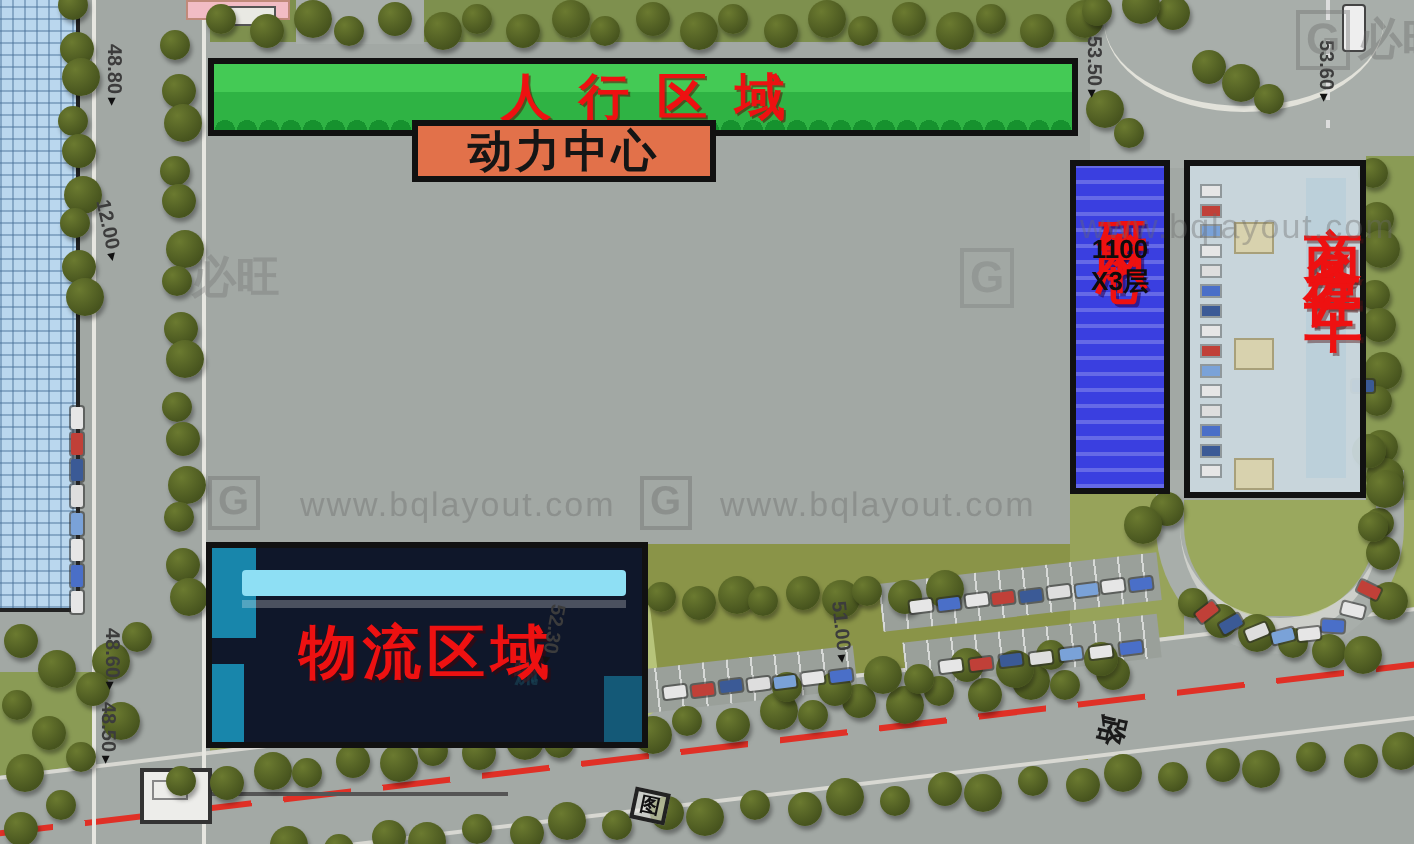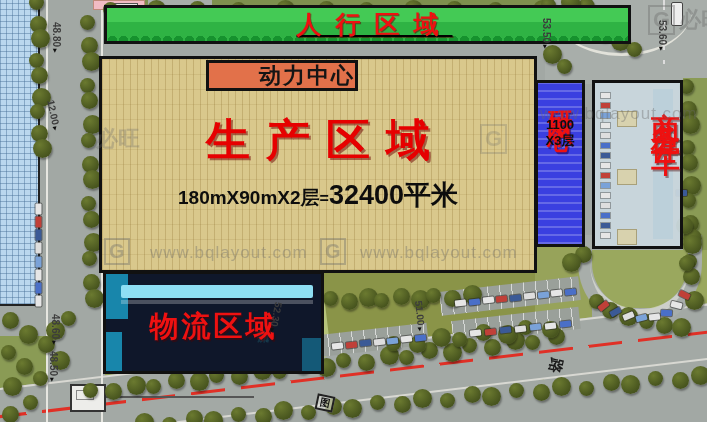--- a/index.html
+++ b/index.html
@@ -43,30 +43,30 @@
   .car{position:absolute;width:11px;height:6px;z-index:3;border-radius:1px;
     box-shadow:0 0 0 1px rgba(40,40,40,.55);}
   .bus{left:671px;top:2px;width:12px;height:24px;background:#eee;border:1px solid #444;z-index:3;border-radius:2px;}
 
   .guard-house{left:70px;top:384px;width:36px;height:28px;background:#ededea;border:2px solid #333;z-index:3;}
   .guard-house::after{content:"";position:absolute;left:4px;top:4px;right:10px;bottom:10px;border:1px solid #888;}
   .barrier{left:106px;top:396px;width:148px;height:2px;background:#555;z-index:3;}
 
   
   .zone{position:absolute;border:3px solid #111;z-index:5;}
-  .zone-pedestrian{left:104px;top:5px;width:527px;height:39px;background:#2fb344;
+  .zone-pedestrian{left:104px;top:29px;width:435px;height:39px;background:#2fb344;
     background-image:linear-gradient(180deg,#44ca55 0 42%,rgba(0,0,0,0) 42%),
       radial-gradient(circle at 50% 100%,#16922e 0 5px,rgba(0,0,0,0) 5px);
     background-size:100% 100%,11px 15px;background-repeat:no-repeat,repeat-x;
-    background-position:0 0,0 bottom;display:flex;align-items:center;justify-content:center;text-decoration:underline;}
+    background-position:0 0,0 bottom;display:flex;align-items:center;justify-content:center;}
   .zone-production{left:99px;top:56px;width:438px;height:217px;background:#d9c88c;
     background-image:repeating-linear-gradient(90deg,rgba(140,110,45,.28) 0 1px,rgba(0,0,0,0) 1px 7px),
                      repeating-linear-gradient(0deg,rgba(140,110,45,.14) 0 1px,rgba(0,0,0,0) 1px 15px);}
   .zone-power{left:206px;top:60px;width:152px;height:31px;background:#e2714a;
-    display:flex;align-items:center;justify-content:flex-end;}
+    display:flex;align-items:center;justify-content:center;}
   .zone-rnd{left:535px;top:80px;width:50px;height:167px;background:#3a3fe0;
     background-image:repeating-linear-gradient(0deg,rgba(255,255,255,.22) 0 2px,rgba(0,0,0,0) 2px 8px);
     display:flex;flex-direction:column;align-items:center;justify-content:flex-start;padding-top:8px;}
   .zone-biz{left:592px;top:80px;width:91px;height:169px;background:rgba(202,216,222,.94);}
   .zone-logistics{left:103px;top:271px;width:221px;height:103px;background:#0f172a;}
 
   .ped-label{font-size:25px;font-weight:900;color:#ee1111;letter-spacing:14px;padding-left:14px;
     text-shadow:1px 1px 0 rgba(90,0,0,.5);white-space:nowrap;}
   .prod-title{position:absolute;left:0;right:0;top:52px;text-align:center;font-size:44px;font-weight:900;
     color:#e60000;letter-spacing:16px;padding-left:16px;text-shadow:2px 2px 0 rgba(110,0,0,.5);white-space:nowrap;}
@@ -335,26 +335,20 @@
       <div class="car" style="left: 661px; top: 310px; background: rgb(74, 111, 200); transform: rotate(3deg);"></div>
       <div class="car" style="left: 671px; top: 302px; background: rgb(230, 230, 230); transform: rotate(14deg);"></div>
       <div class="car" style="left: 679px; top: 292px; background: rgb(192, 64, 56); transform: rotate(26deg);"></div>
       <div class="car" style="left: 676px; top: 190px; background: rgb(59, 90, 150); transform: rotate(0deg);"></div>
     </div>
 
   <div class="zone zone-pedestrian">
     <span class="ped-label">人行区域</span>
   </div>
 
-  <div class="zone zone-production">
-    <div class="prod-title">生产区域</div>
-    <div class="prod-spec">
-      <span class="p1">180mX90mX2层</span><span class="p2">=</span><span class="p3">32400平米</span>
-    </div>
-  </div>
 
   <div class="zone zone-power">
     <span class="power-label">动力中心</span>
   </div>
 
   <div class="zone zone-rnd">
     <div class="vtext rnd-label">研发中心</div>
     <div class="rnd-spec">1100</div>
     <div class="rnd-spec" style="margin-top:0">X3层</div>
   </div>

